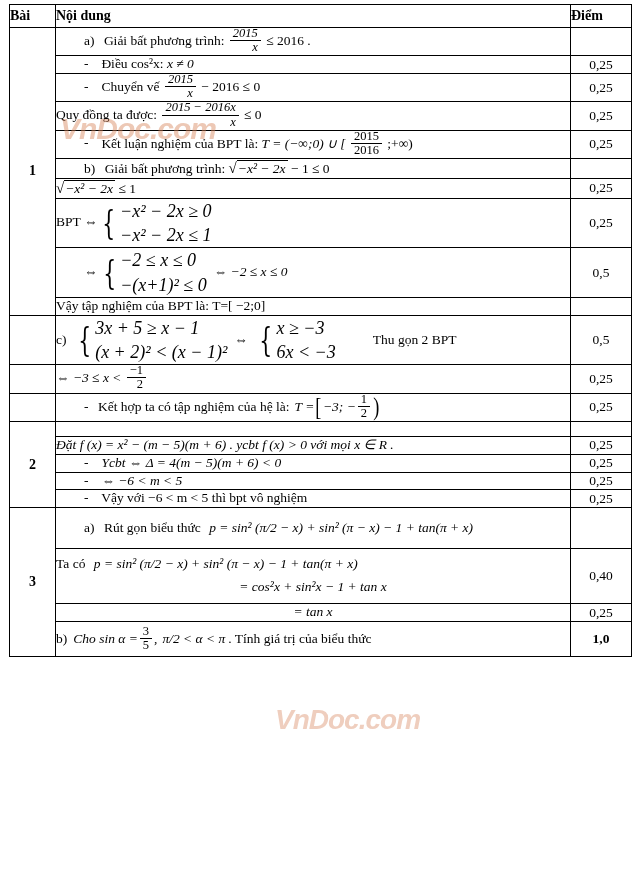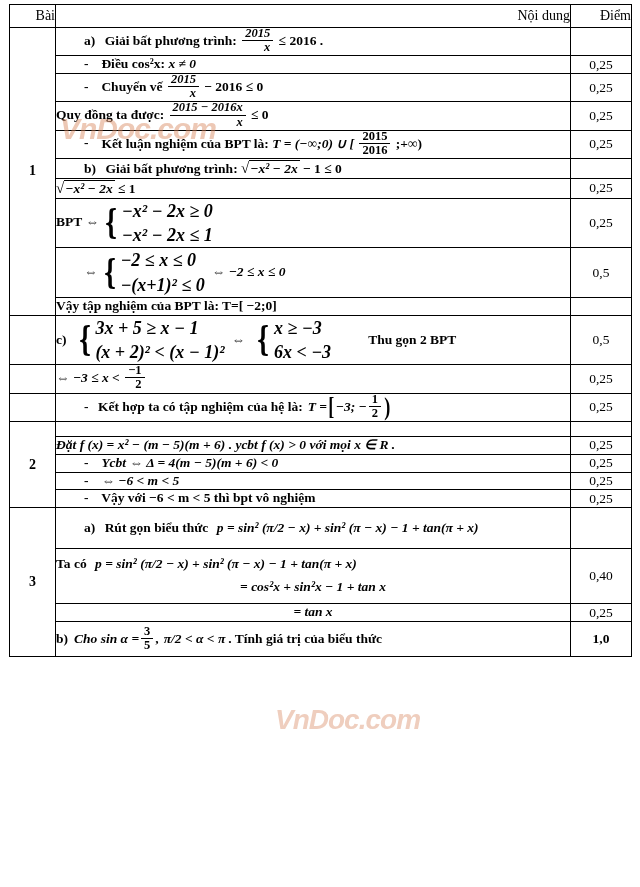--- a/index.html
+++ b/index.html
@@ -30,36 +30,35 @@
   table.grade-table col.c-bai { width: 46px; }
   table.grade-table col.c-noidung { width: 515px; }
   table.grade-table col.c-diem { width: 61px; }
 
   table.grade-table th, table.grade-table td {
     border: 1px solid #000000;
     padding: 0;
     vertical-align: middle;
   }
   th.hdr {
-    font-weight: normal;
-    text-align: right;
+    font-weight: bold;
+    text-align: left;
     font-size: 14px;
     height: 22px;
     padding: 1px 0;
   }
   td.bai-cell {
     text-align: center;
     font-weight: bold;
     font-size: 14px;
     vertical-align: middle;
   }
   td.content {
     padding: 4px 6px 4px 10px;
     text-align: left;
-    font-weight: bold;
   }
   td.content.indent-more { padding-left: 28px; }
   td.diem {
     text-align: center;
     font-size: 13.5px;
   }
   td.diem.bold { font-weight: bold; }
 
   .row-line {
     display: block;

